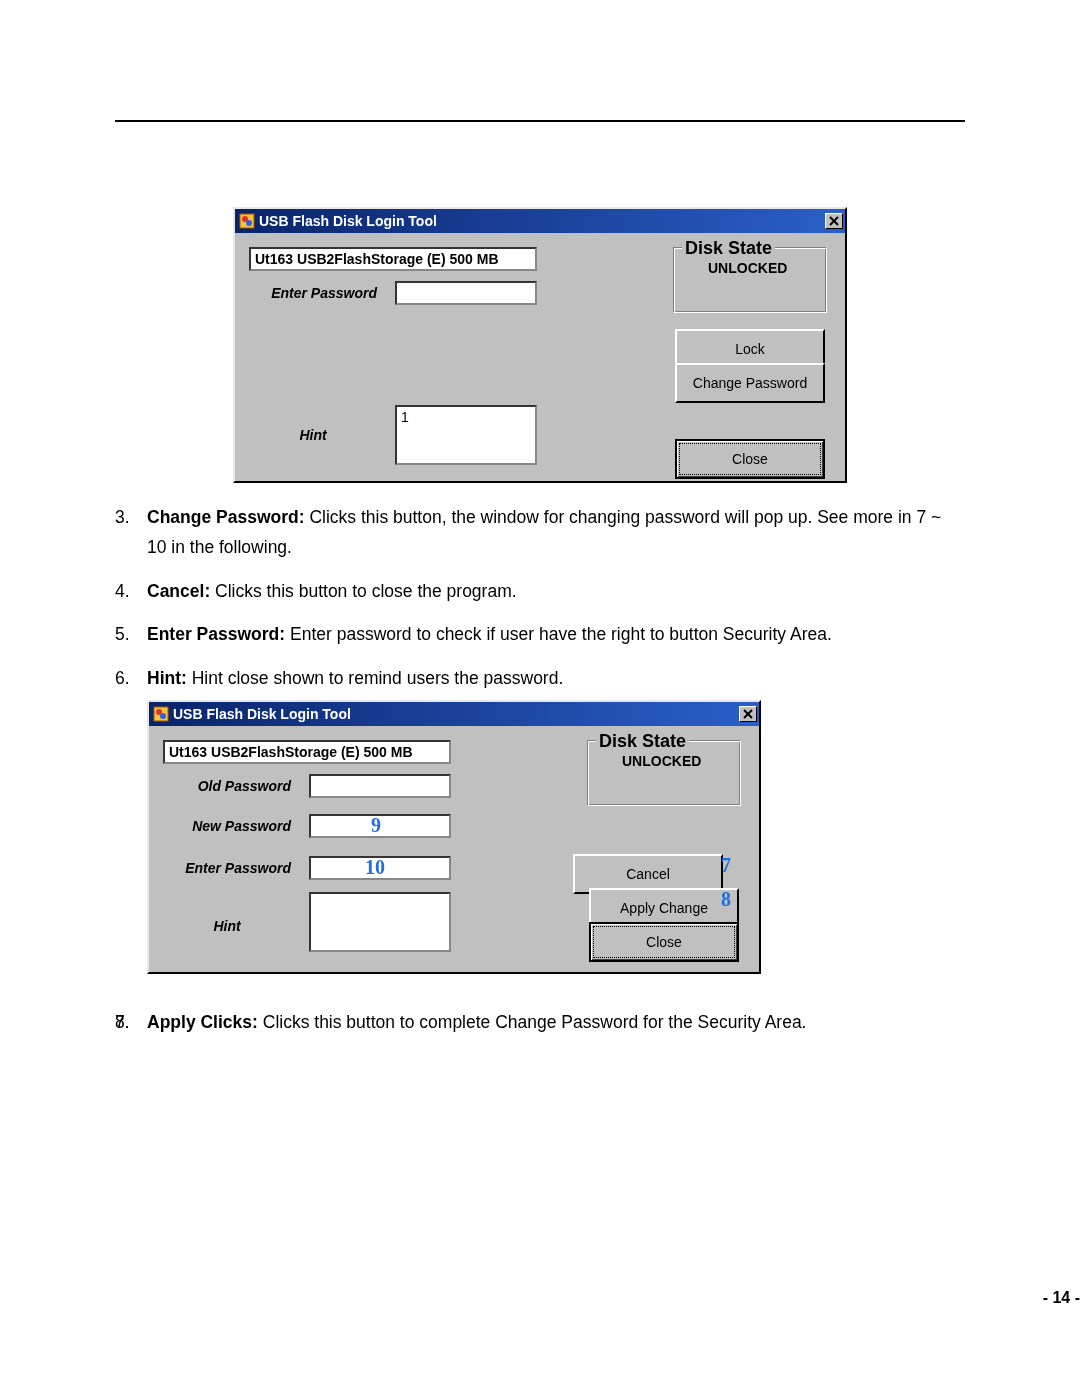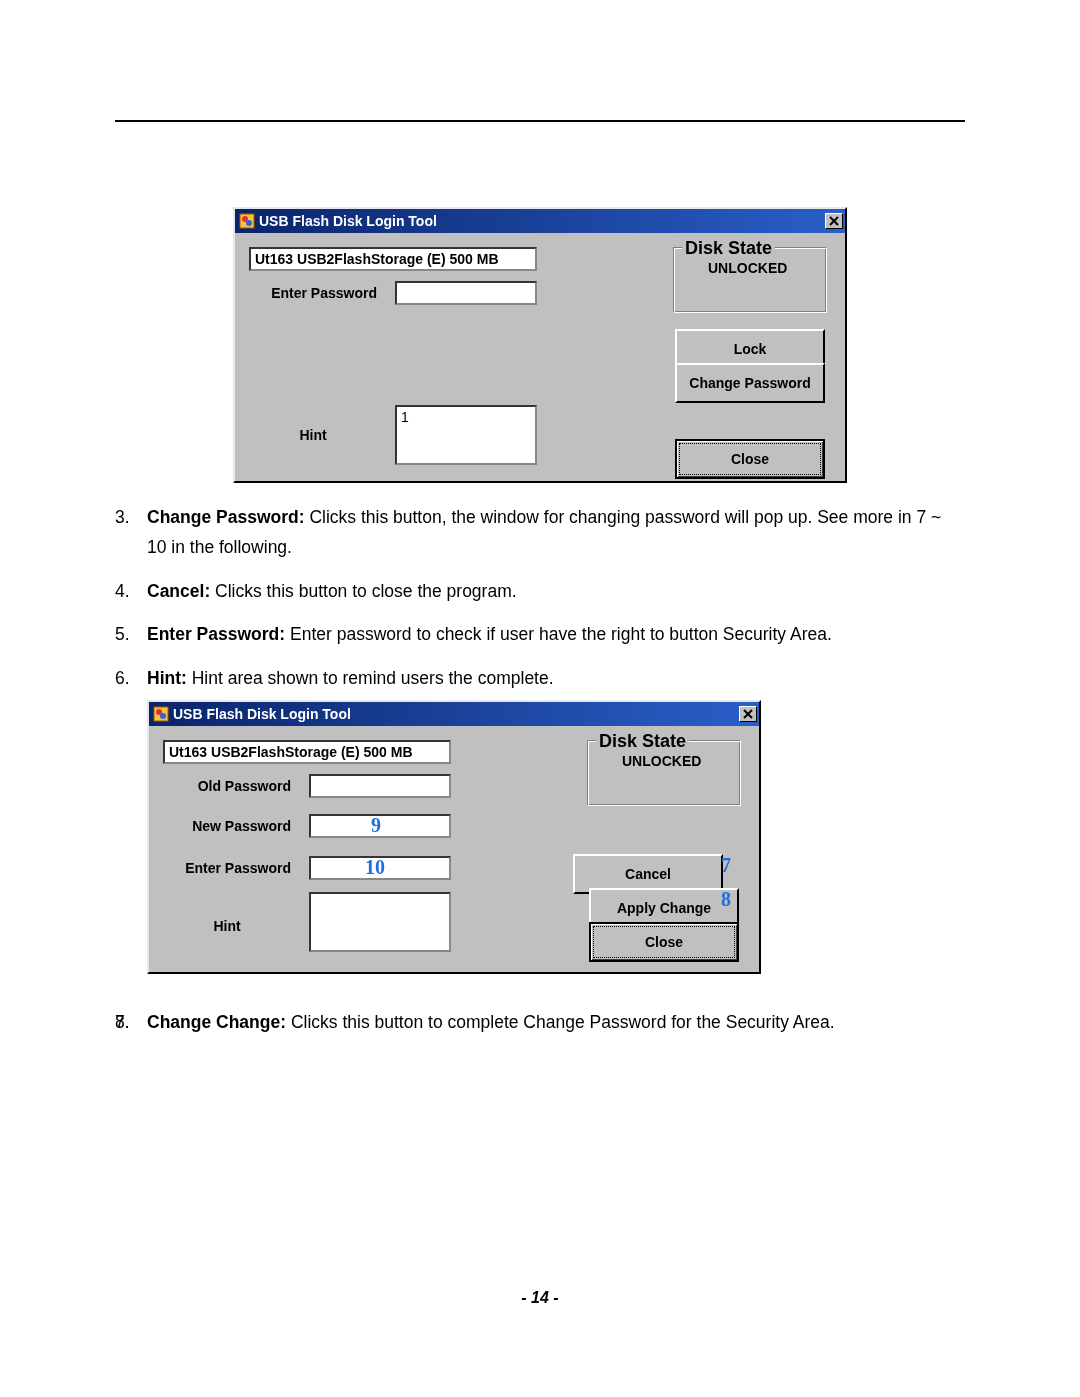--- a/index.html
+++ b/index.html
@@ -84,20 +84,21 @@
     box-sizing: border-box;
     padding: 2px 4px;
     font-size: 14px;
     font-weight: bold;
   }
   .lbl {
     position: absolute;
     font-size: 14px;
     font-weight: bold;
     text-align: right;
+    font-style: italic;
   }
   .sunken-input {
     position: absolute;
     background: #fff;
     border: 2px inset #888;
     box-sizing: border-box;
     font-size: 14px;
     padding: 2px 4px;
   }
   .group-box {
@@ -125,21 +126,21 @@
   .win-btn {
     position: absolute;
     height: 40px;
     width: 150px;
     background: #c0c0c0;
     border: 2px outset #fff;
     border-right-color: #404040;
     border-bottom-color: #404040;
     box-sizing: border-box;
     font-size: 14px;
-    font-weight: bold;
+    font-weight: normal;
     display: flex;
     align-items: center;
     justify-content: center;
   }
   .win-btn.default {
     outline: 1px dotted #000;
     outline-offset: -5px;
     border: 2px solid #000;
     box-shadow: inset 1px 1px 0 #fff, inset -1px -1px 0 #404040;
   }
@@ -171,22 +172,21 @@
     top: 0;
   }
   .doc-text .justify {
     text-align: justify;
   }
   .footer {
     position: absolute;
     bottom: 90px;
     left: 0;
     width: 100%;
-    text-align: center;
-    font-style: italic;
+    text-align: right;
     font-weight: bold;
     font-size: 16px;
   }
 </style>
 </head>
 <body>
 
 <div class="page">
   <hr class="hr">
 
@@ -236,21 +236,21 @@
       <li>
         <span class="num">4.</span>
         <span><b>Cancel:</b><span> Clicks this button to close the program.</span></span>
       </li>
       <li class="justify">
         <span class="num">5.</span>
         <span><b>Enter Password:</b><span> Enter password to check if user have the right to button Security Area.</span></span>
       </li>
       <li>
         <span class="num">6.</span>
-        <span><b>Hint:</b><span> Hint area shown to remind users the complete.</span></span>
+        <span><b>Hint:</b><span> Hint close shown to remind users the password.</span></span>
       </li>
     </ol>
   </div>
 
   <div class="dialog" style="margin-top:-8px; margin-left:32px; margin-right:auto; width:614px;">
     <div class="titlebar">
       <span class="app-icon">
         <svg viewBox="0 0 16 16" width="16" height="16">
           <rect x="1" y="1" width="14" height="14" fill="#f7c23c" stroke="#a05a00"></rect>
           <circle cx="6" cy="6" r="3" fill="#e03030"></circle>
@@ -296,19 +296,19 @@
     </div>
   </div>
 
   <div class="doc-text" style="margin-top:34px;">
     <ol>
       <li>
         <span class="num">7.</span>
       </li>
       <li>
         <span class="num">8.</span>
-        <span><b>Change Change:</b><span> Clicks this button to complete Change Password for the Security Area.</span></span>
+        <span><b>Apply Clicks:</b><span> Clicks this button to complete Change Password for the Security Area.</span></span>
       </li>
     </ol>
   </div>
 
   <div class="footer">- 14 -</div>
 </div>
 
 </body></html>

